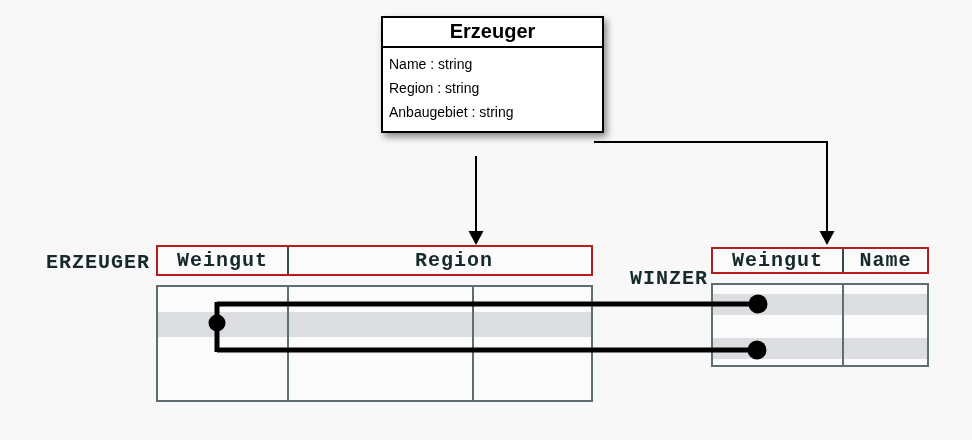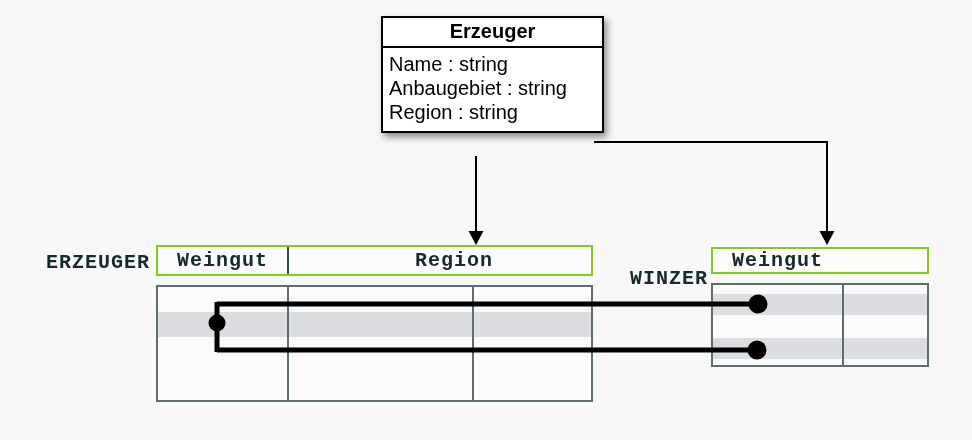--- a/index.html
+++ b/index.html
@@ -16,34 +16,34 @@
     position:absolute; left:381px; top:16px; width:219px;
     background:#ffffff; border:2px solid #000;
     box-shadow:3px 4px 7px rgba(0,0,0,0.45);
     z-index:2;
   }
   .class-title {
     text-align:center; font-weight:bold; font-size:20px;
     padding:2px 4px 3px 4px; border-bottom:2px solid #000; color:#000;
   }
   .class-attrs { padding:4px 6px 7px 6px; }
-  .attr { font-size:20px; line-height:24px; white-space:nowrap; color:#000; }
+  .attr { font-size:14px; line-height:24px; white-space:nowrap; color:#000; }
 
   
   .tbl-label {
     position:absolute;
     font-family:"Liberation Mono", monospace; font-weight:bold;
     font-size:20px; letter-spacing:1px; color:#16292c;
     text-align:right; z-index:1;
   }
 
   
   .hdr {
     position:absolute; display:flex; box-sizing:border-box;
-    background:#fbfbfc; border:2px solid #84cc16; z-index:1;
+    background:#fbfbfc; border:2px solid #b91c1c; z-index:1;
   }
   .hdr .cell {
     box-sizing:border-box; display:flex; align-items:center; justify-content:center;
     font-family:"Liberation Mono", monospace; font-weight:bold;
     font-size:20px; letter-spacing:1px; color:#16292c; white-space:nowrap;
   }
   .hdr .cell + .cell { border-left:2px solid #344a4e; }
 
   
   .tbody {
@@ -58,42 +58,43 @@
 </style>
 </head>
 <body>
 
 <div id="canvas">
 
   <div class="class-box">
     <div class="class-title">Erzeuger</div>
     <div class="class-attrs">
       <div class="attr">Name : string</div>
+      <div class="attr">Region : string</div>
       <div class="attr">Anbaugebiet : string</div>
-      <div class="attr">Region : string</div>
     </div>
   </div>
 
   <div class="tbl-label" style="left:30px; top:251px; width:120px;">ERZEUGER</div>
 
   <div class="hdr" style="left:156px; top:245px; width:437px; height:31px;">
     <div class="cell" style="width:129px;">Weingut</div>
     <div class="cell" style="flex:1;padding-left:28px;">Region</div>
   </div>
 
   <div class="tbody" style="left:156px; top:285px; width:437px; height:117px;">
     <div class="stripe" style="top:25px; height:25px;"></div>
     <div class="vline" style="left:129px;"></div>
     <div class="vline" style="left:314px;"></div>
   </div>
 
   <div class="tbl-label" style="left:608px; top:267px; width:100px;">WINZER</div>
 
   <div class="hdr" style="left:711px; top:247px; width:218px; height:27px;">
     <div class="cell" style="width:129px;">Weingut</div>
+    <div class="cell" style="flex:1;">Name</div>
   </div>
 
   <div class="tbody" style="left:711px; top:283px; width:218px; height:84px;">
     <div class="stripe" style="top:9px; height:21px;"></div>
     <div class="stripe" style="top:53px; height:21px;"></div>
     <div class="vline" style="left:129px;"></div>
   </div>
 
   <svg id="overlay" width="972" height="440" viewBox="0 0 972 440">
 

